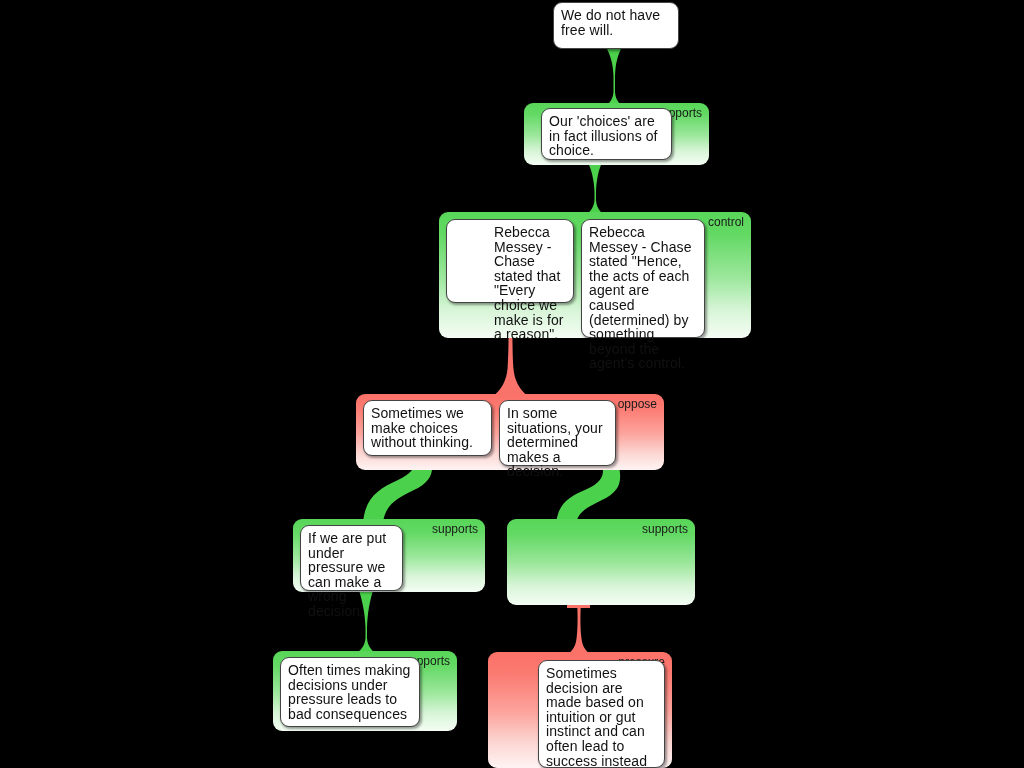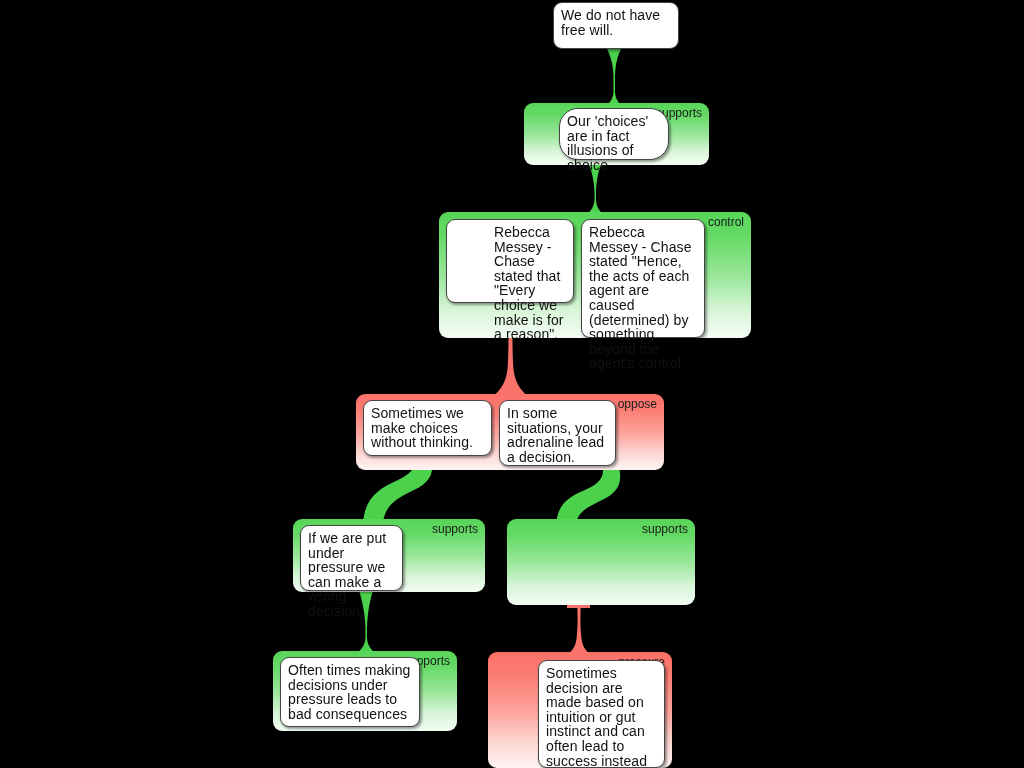--- a/index.html
+++ b/index.html
@@ -163,29 +163,29 @@
   <div class="group support" style="left:273px; top:651px; width:184px; height:80px;">
     <span class="group-label">supports</span>
   </div>
 
   <div class="group oppose" style="left:488px; top:652px; width:184px; height:116px;">
     <span class="group-label">pressure</span>
   </div>
 
   <div class="claim root" style="left:553px; top:2px; width:126px; height:47px;">We do not have free will.</div>
 
-  <div class="claim" style="left:559px; top:108px; width:110px; height:52px;border-radius:19px;">Our 'choices' are in fact illusions of choice.</div>
+  <div class="claim" style="left:541px; top:108px; width:131px; height:52px;">Our 'choices' are in fact illusions of choice.</div>
 
   <div class="claim" style="left:446px; top:219px; width:128px; height:84px;padding-left:47px;">Rebecca Messey - Chase stated that "Every choice we make is for a reason".</div>
 
   <div class="claim" style="left:581px; top:219px; width:124px; height:119px;">Rebecca Messey - Chase stated "Hence, the acts of each agent are caused (determined) by something beyond the agent's control.</div>
 
   <div class="claim" style="left:363px; top:400px; width:129px; height:56px;">Sometimes we make choices without thinking.</div>
 
-  <div class="claim" style="left:499px; top:400px; width:117px; height:66px;">In some situations, your adrenaline lead a decision.</div>
+  <div class="claim" style="left:499px; top:400px; width:117px; height:66px;">In some situations, your determined makes a decision.</div>
 
   <div class="claim" style="left:300px; top:525px; width:103px; height:66px;">If we are put under pressure we can make a wrong decision.</div>
 
 
   <div class="claim" style="left:280px; top:657px; width:140px; height:70px;">Often times making decisions under pressure leads to bad consequences</div>
 
   <div class="claim" style="left:496px; top:660px; width:127px; height:108px;margin-left:42px;">Sometimes decision are made based on intuition or gut instinct and can often lead to success instead of failure.</div>
 
 </div>
 

